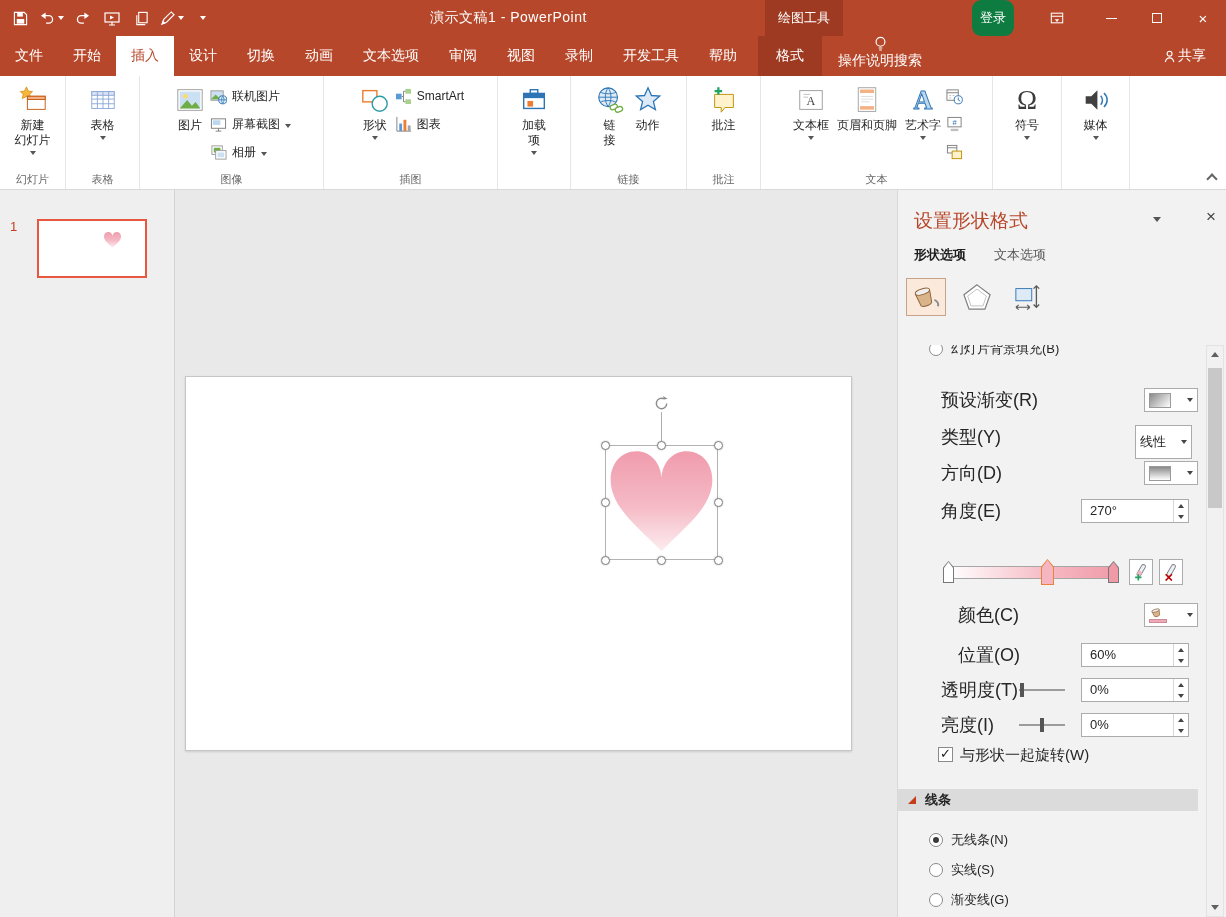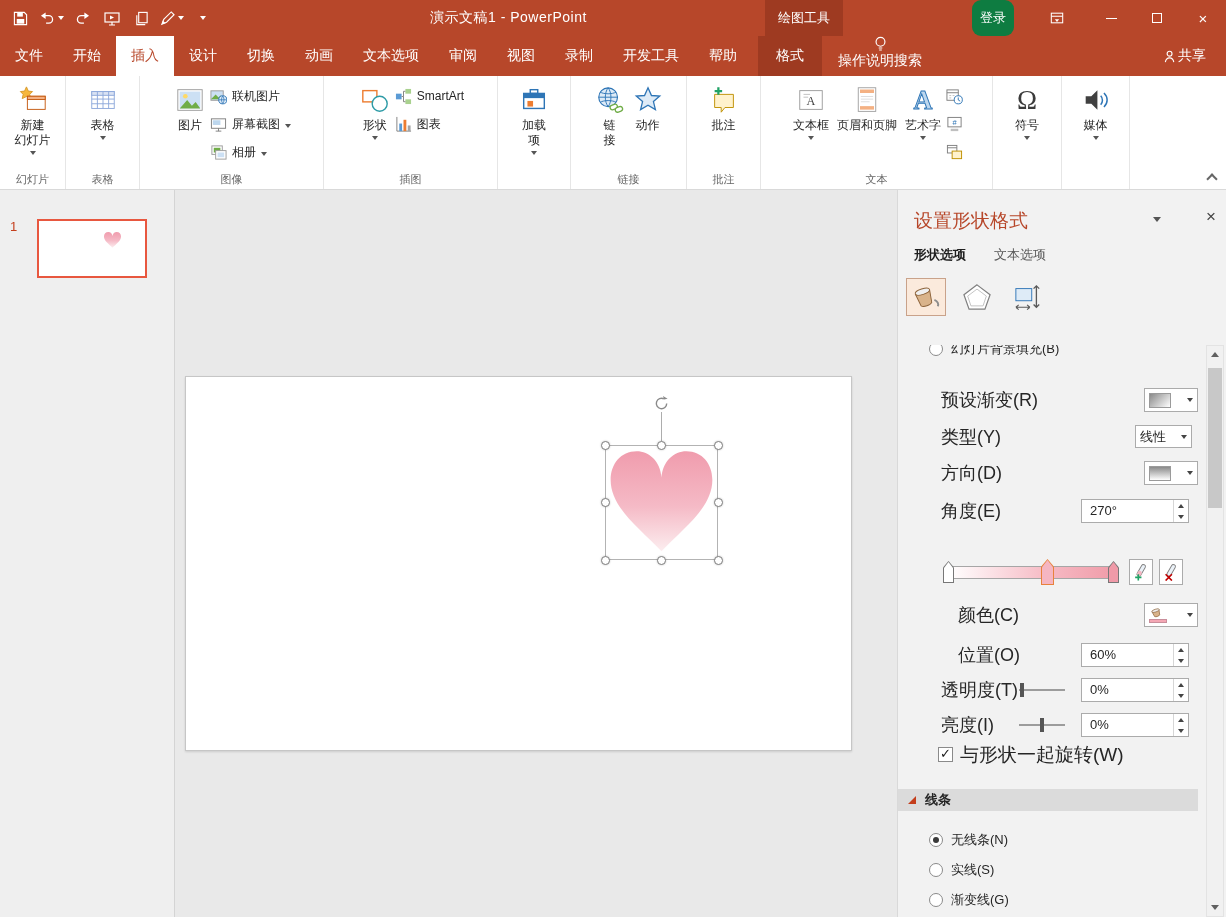--- a/index.html
+++ b/index.html
@@ -82,21 +82,21 @@
   .gtrack { position:absolute; left:50px; top:9px; width:166px; height:13px; border:1px solid #A6A6A6; background:linear-gradient(to right,#FFFFFF,#F6BAC4 60%,#F09CA9); }
   .gstop { position:absolute; top:4px; width:11px; height:22px; clip-path:polygon(50% 0,100% 30%,100% 100%,0 100%,0 30%); background:#777; }
   .gstop i { position:absolute; inset:1px; clip-path:polygon(50% 0,100% 30%,100% 100%,0 100%,0 30%); display:block; }
   .gstop.selected { background:#E8823C; top:2px; height:26px; width:13px; }
   .stop-btn { position:absolute; top:2px; width:24px; height:26px; background:#fff; border:1px solid #ABABAB; display:flex; align-items:center; justify-content:center; }
   .mini-slider { position:absolute; top:0; width:46px; height:24px; }
   .ms-track { position:absolute; left:0; right:0; top:11px; height:2px; background:#9C9C9C; }
   .ms-handle { position:absolute; top:5px; width:4px; height:14px; background:#555; }
   .checkbox { position:absolute; left:40px; top:4px; width:15px; height:15px; background:#fff; border:1px solid #8A8A8A; }
   .checkbox.checked::after { content:"\2713"; position:absolute; top:-2px; left:1px; font-size:13px; color:#1a1a1a; }
-  .cb-label { position:absolute; left:62px; line-height:24px; font-size:19px;text-align:center; }
+  .cb-label { position:absolute; left:62px; line-height:24px; font-size:15px;text-align:center; }
   .section-header { position:absolute; left:0; width:300px; height:22px; background:#DBDBDB; display:flex; align-items:center; gap:9px; padding-left:10px; }
   .sec-tri { width:0; height:0; border-top:8px solid transparent; border-right:8px solid #C43E1C; }
   .sec-label { font-weight:bold; font-size:13px; color:#262626; }
   .radio { position:absolute; left:31px; top:5px; width:14px; height:14px; border:1px solid #8A8A8A; border-radius:50%; background:#fff; }
   .radio.checked::after { content:""; position:absolute; inset:3px; background:#3a3a3a; border-radius:50%; }
   .radio-label { position:absolute; left:53px; line-height:24px; font-size:13px; }
   .pane-scrollbar { position:absolute; right:2px; top:155px; bottom:0; width:18px; background:#F1F1F1; border:1px solid #E3E3E3; }
   .sb-arrow { position:absolute; left:0; width:16px; height:17px; display:flex; align-items:center; justify-content:center; }
   .sb-up { top:0; } .sb-down { bottom:0; }
   .sb-up::after { content:""; border-left:4px solid transparent; border-right:4px solid transparent; border-bottom:5px solid #606060; }
@@ -550,21 +550,21 @@
         <div class="prow" style="top:43px">
           <span class="plabel">预设渐变(R)</span>
           <div class="dropbtn" style="left:246px;width:54px">
             <span class="swatch swatch-preset"></span>
             <span class="dcaret"></span>
           </div>
         </div>
 
         <div class="prow" style="top:80px">
           <span class="plabel">类型(Y)</span>
-          <div class="dropbtn" style="left:237px;width:57px;height:23px">
+          <div class="dropbtn" style="left:237px;width:57px;height:34px">
             <span style="font-size:13px">线性</span>
             <span class="dcaret"></span>
           </div>
         </div>
 
         <div class="prow" style="top:116px">
           <span class="plabel">方向(D)</span>
           <div class="dropbtn" style="left:246px;width:54px">
             <span class="swatch swatch-dir"></span>
             <span class="dcaret"></span>

